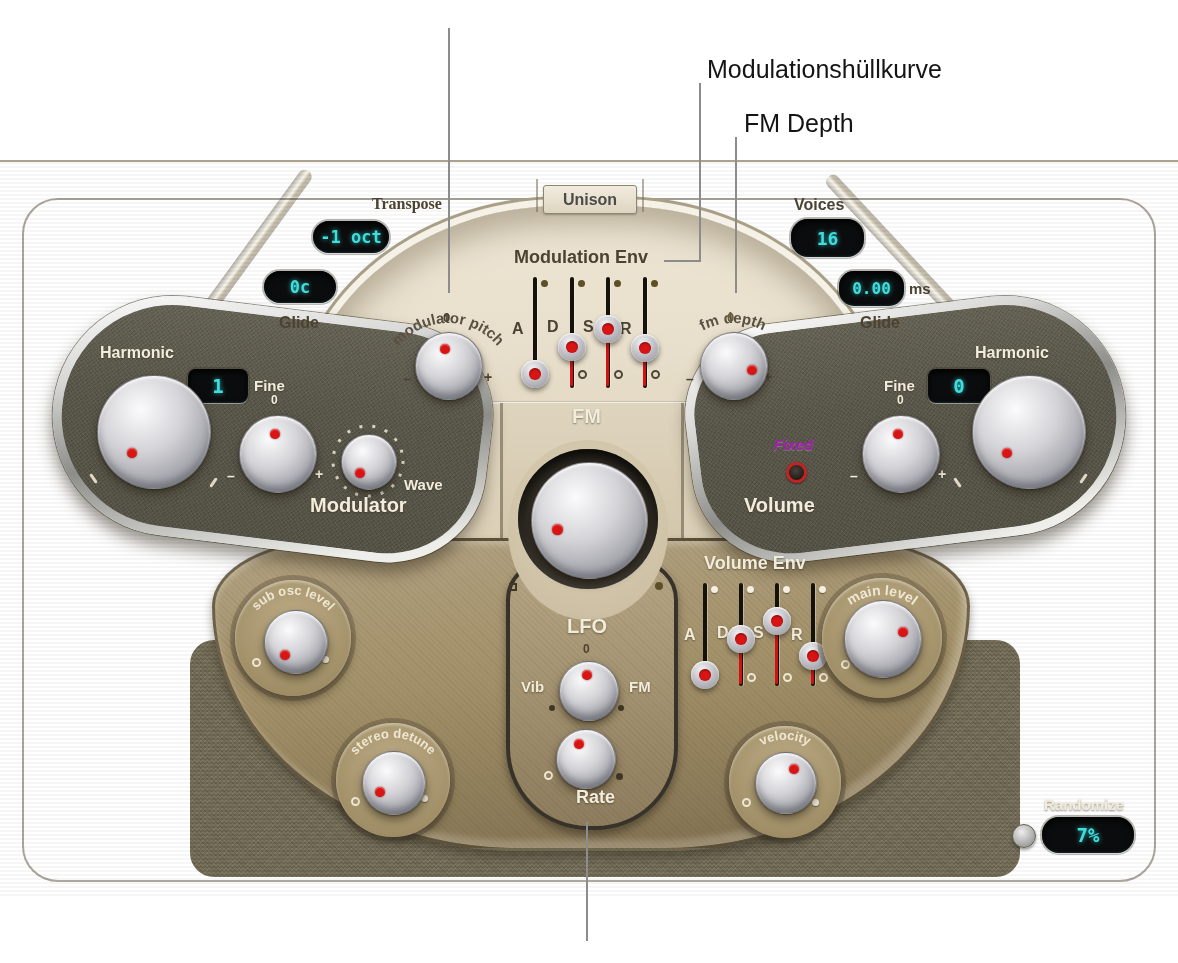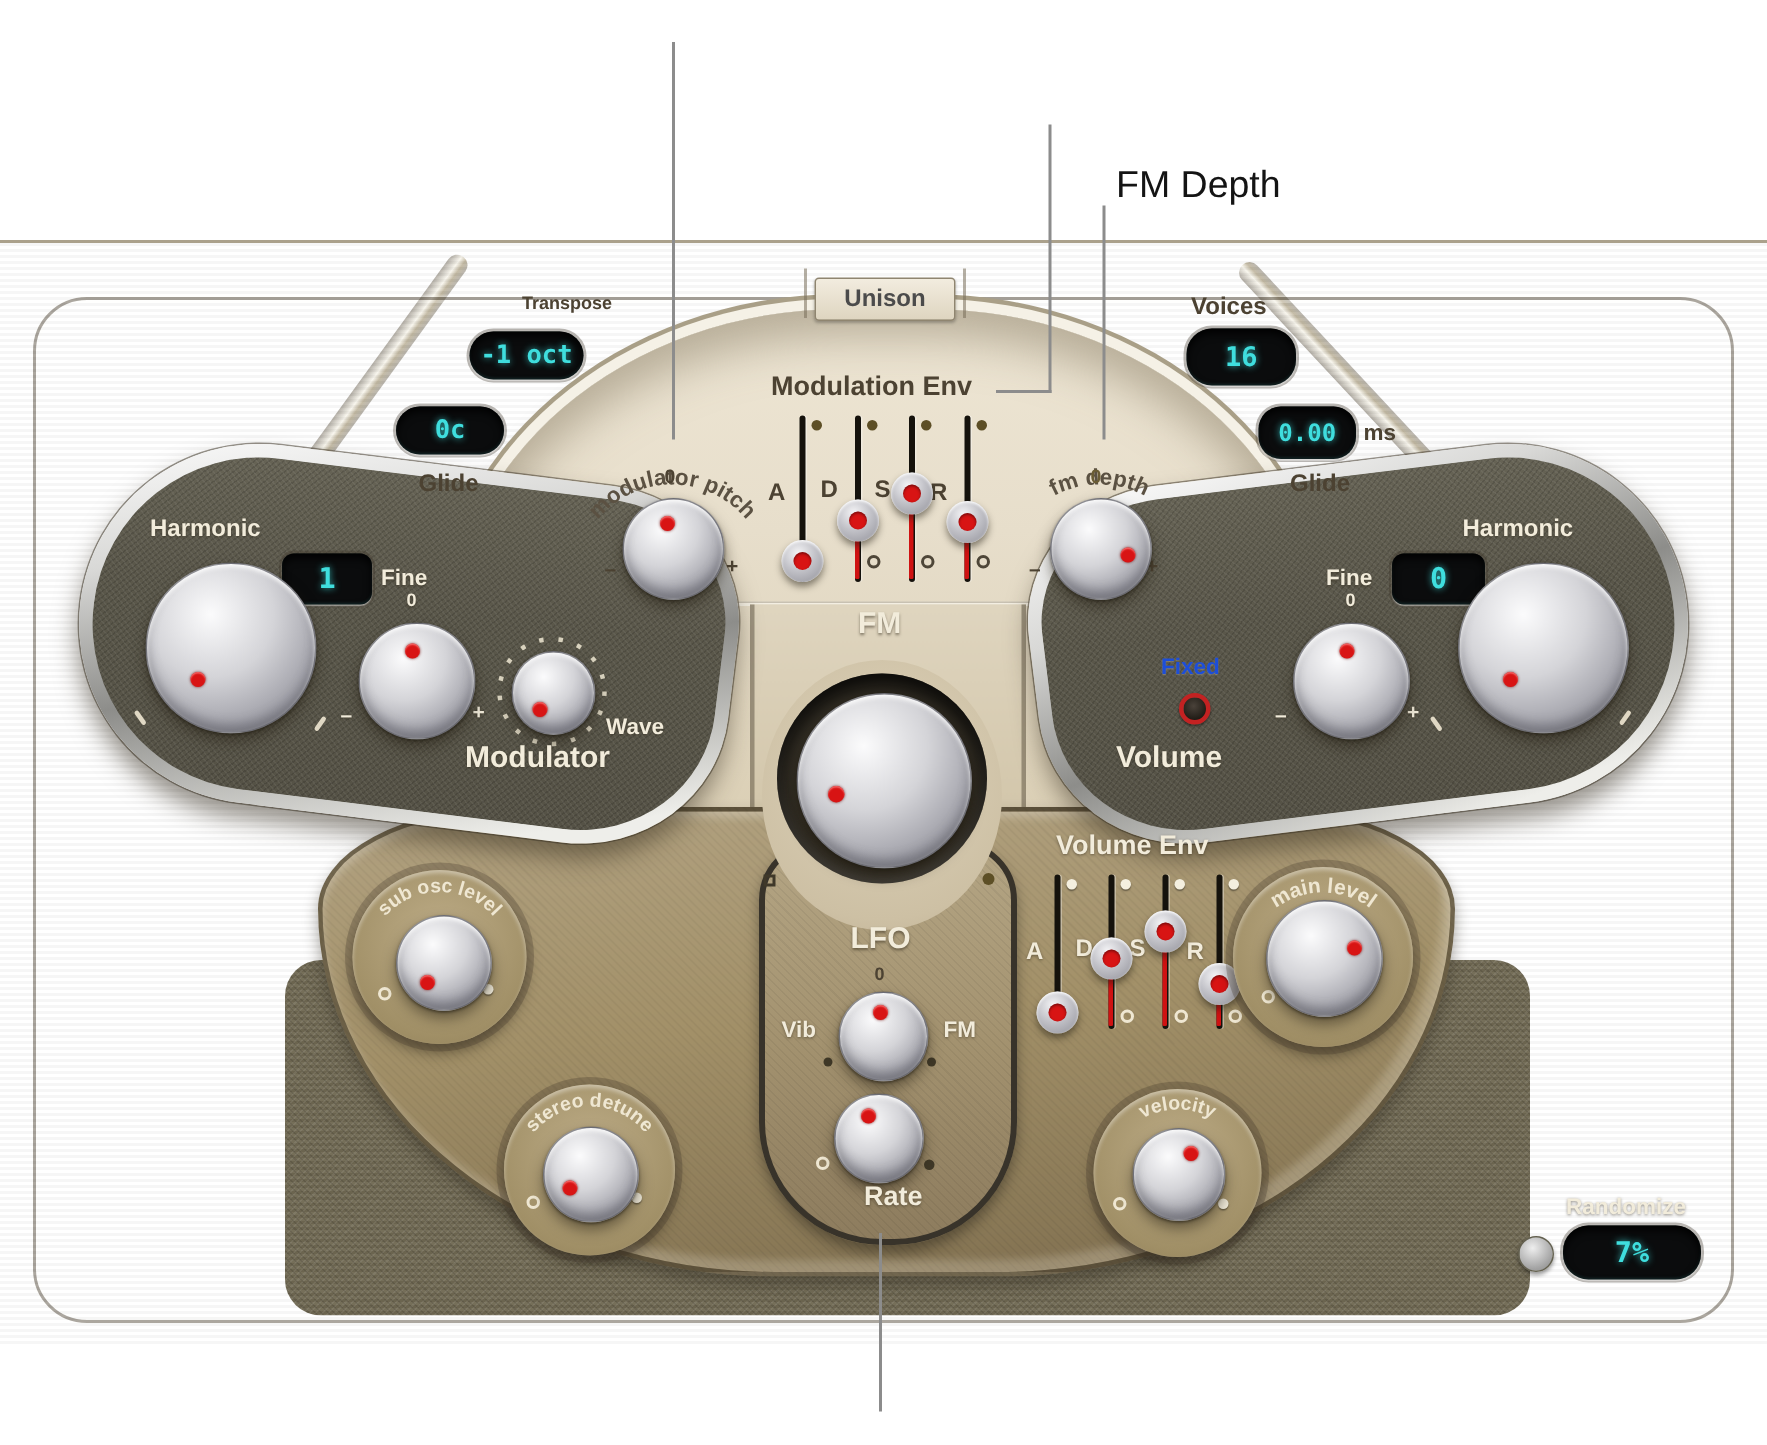--- a/index.html
+++ b/index.html
@@ -3,21 +3,21 @@
 <meta charset="utf-8">
 <style>
   html,body{margin:0;padding:0;background:#fff;}
   #stage{position:relative;width:1178px;height:963px;background:#ffffff;overflow:hidden;
          font-family:"Liberation Sans",sans-serif;}
   .abs{position:absolute;}
   .lbl{position:absolute;font-weight:bold;white-space:nowrap;}
   .dk{color:#4c4232;}
   .olv{color:#6a5c34;}
   .wh{color:#f2ecdb;text-shadow:0 1px 2px rgba(50,42,28,.55);}
-  .red{color:#1d4ed8;text-shadow:0 1px 1px rgba(255,255,255,.25);}
+  .red{color:#a21caf;text-shadow:0 1px 1px rgba(255,255,255,.25);font-style:italic;}
 
   
   .panel{position:absolute;left:0;top:160px;width:1178px;height:737px;
     background:linear-gradient(180deg,#dcd3c0 0%,#d5caب 0%,#d3c8af 34%,#bdae90 55%,#9c8b6e 75%,#77684f 92%,#6e604b 100%);
     border-top:2px solid #a79d87;box-shadow:inset 0 2px 0 rgba(255,255,255,.4);}
   .brush{position:absolute;left:0;top:160px;width:1178px;height:737px;pointer-events:none;
     background:repeating-linear-gradient(180deg,rgba(255,255,255,.045) 0 2px,rgba(0,0,0,.035) 2px 4px);}
   .frame{position:absolute;left:22px;top:198px;width:1130px;height:680px;border-radius:36px;
     border:2px solid rgba(82,72,56,.5);box-shadow:inset 0 0 0 2px rgba(255,255,250,.18),0 0 0 1px rgba(255,255,250,.28);}
   .speckle{position:absolute;left:190px;top:640px;width:830px;height:237px;border-radius:24px;
@@ -149,21 +149,21 @@
       <div class="wing-inner"></div>
     </div>
   <div class="wing wing-r">
       <div class="wing-inner"></div>
     </div>
 
   <div class="lfo-strip"></div>
   <div class="fm-platform"></div>
   <div class="fm-recess"></div>
 
-  <div class="lbl dk" style="left:348px;top:195px;font-size:12px;">Transpose</div>
+  <div class="lbl dk" style="left:372px;top:195px;font-size:16px;font-family:Liberation Serif, serif;">Transpose</div>
   <div class="lcd" style="left:313px;top:221px;width:76px;height:32px;border-radius:16px;font-size:17px;">-1 oct</div>
   <div class="lcd" style="left:264px;top:271px;width:72px;height:32px;border-radius:16px;font-size:17px;">0c</div>
   <div class="lbl dk" style="left:279px;top:314px;font-size:16px;">Glide</div>
 
   <div class="notch" style="left:536px;"></div>
   <div class="notch" style="left:642px;"></div>
   <div class="btn-unison">Unison</div>
 
   <div class="lbl dk" style="left:794px;top:196px;font-size:16px;">Voices</div>
   <div class="lcd" style="left:791px;top:219px;width:73px;height:38px;border-radius:17px;font-size:18px;">16</div>
@@ -379,20 +379,21 @@
   <div class="knob" style="left:844px;top:600px;width:76px;height:76px;">
     <div class="ind" style="left:53px;top:26px;"></div>
   </div>
 
   <div class="lbl wh" style="left:1044px;top:796px;font-size:15px;">Randomize</div>
   <div class="rnd-btn" style="left:1012px;top:824px;"></div>
   <div class="lcd" style="left:1042px;top:817px;width:92px;height:36px;border-radius:17px;font-size:19px;">7%</div>
 
   <div class="ann-line" style="left:448px;top:28px;height:265px;"></div>
 
+  <div class="ann" style="left:707px;top:55px;">Modulationshüllkurve</div>
   <div class="ann-line" style="left:699px;top:83px;height:179px;"></div>
   <div class="ann-line-h" style="left:664px;top:260px;width:37px;"></div>
 
   <div class="ann" style="left:744px;top:109px;">FM Depth</div>
   <div class="ann-line" style="left:735px;top:137px;height:156px;"></div>
 
   <div class="ann-line" style="left:586px;top:822px;height:119px;"></div>
 
 </div>
 

